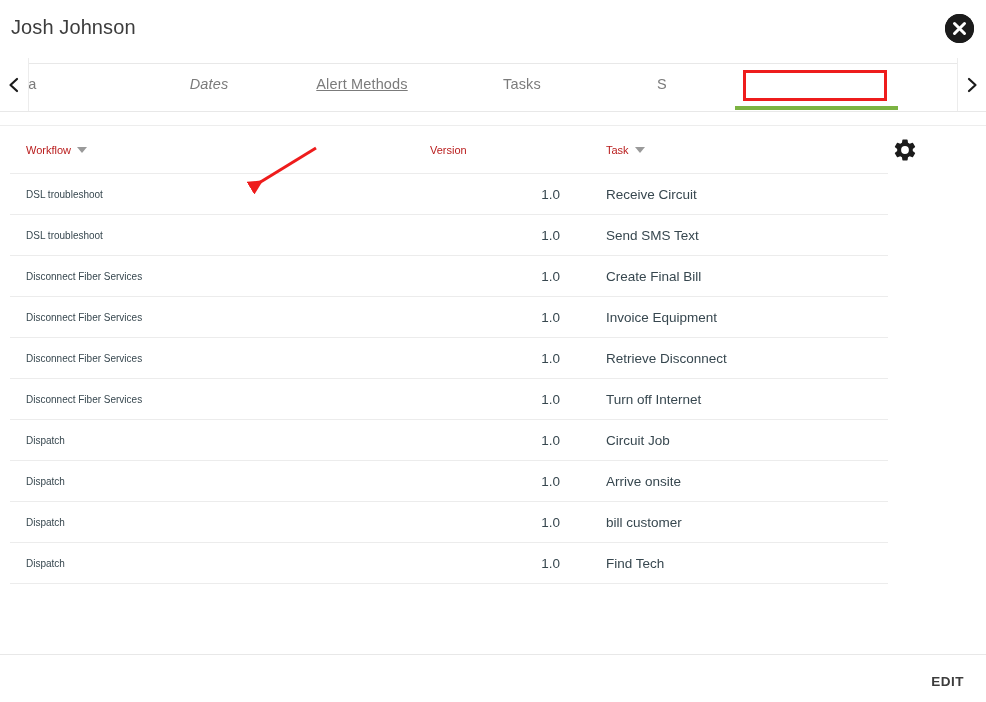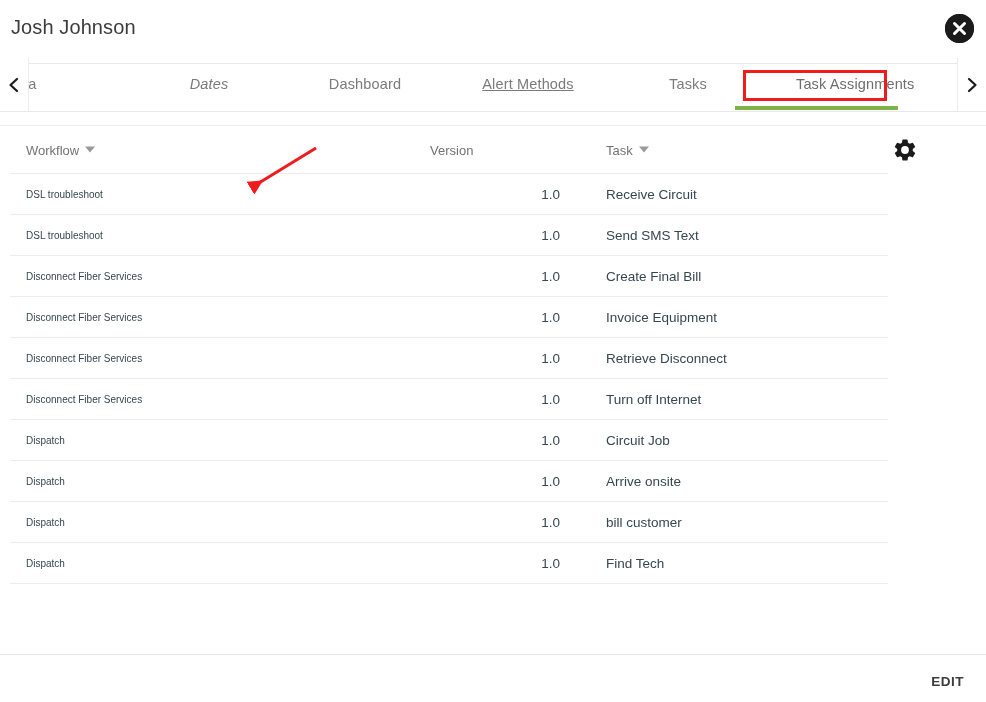--- a/index.html
+++ b/index.html
@@ -179,22 +179,22 @@
     position: absolute;
     left: 596px;
     top: 50%;
     transform: translateY(-50%);
     font-size: 13.5px;
     white-space: nowrap;
   }
   .t-head .c-workflow,
   .t-head .c-version,
   .t-head .c-task {
-    color: #737373;
-    font-size: 13px;
+    color: #b91c1c;
+    font-size: 11px;
   }
   .t-head .c-version { text-align: left; }
   .t-head .c-task { left: 596px; }
 
   .sort-caret {
     display: inline-block;
     margin-left: 6px;
     width: 0; height: 0;
     border-left: 5px solid transparent;
     border-right: 5px solid transparent;
@@ -278,24 +278,22 @@
   <div class="tab-scroll-btn left">
     <svg width="16" height="16" viewBox="0 0 16 16">
       <path d="M11 2 L4.5 8 L11 14" fill="none" stroke="#1b1b1b" stroke-width="2.2" stroke-linecap="round" stroke-linejoin="round"></path>
     </svg>
   </div>
 
   <div class="tab-viewport">
     <div class="tab-strip">
       <div class="tab w-data">ta</div>
       <div class="tab w-dates">Dates</div>
-      <div class="tab w-dashboard">Dashboard</div>
       <div class="tab w-alert">Alert Methods</div>
       <div class="tab w-tasks">Tasks</div>
-      <div class="tab w-assign active">Task Assignments</div>
       <div class="tab w-last">S</div>
     </div>
   </div>
 
   <div class="tab-scroll-btn right">
     <svg width="16" height="16" viewBox="0 0 16 16">
       <path d="M5 2 L11.5 8 L5 14" fill="none" stroke="#1b1b1b" stroke-width="2.2" stroke-linecap="round" stroke-linejoin="round"></path>
     </svg>
   </div>
 </div>

